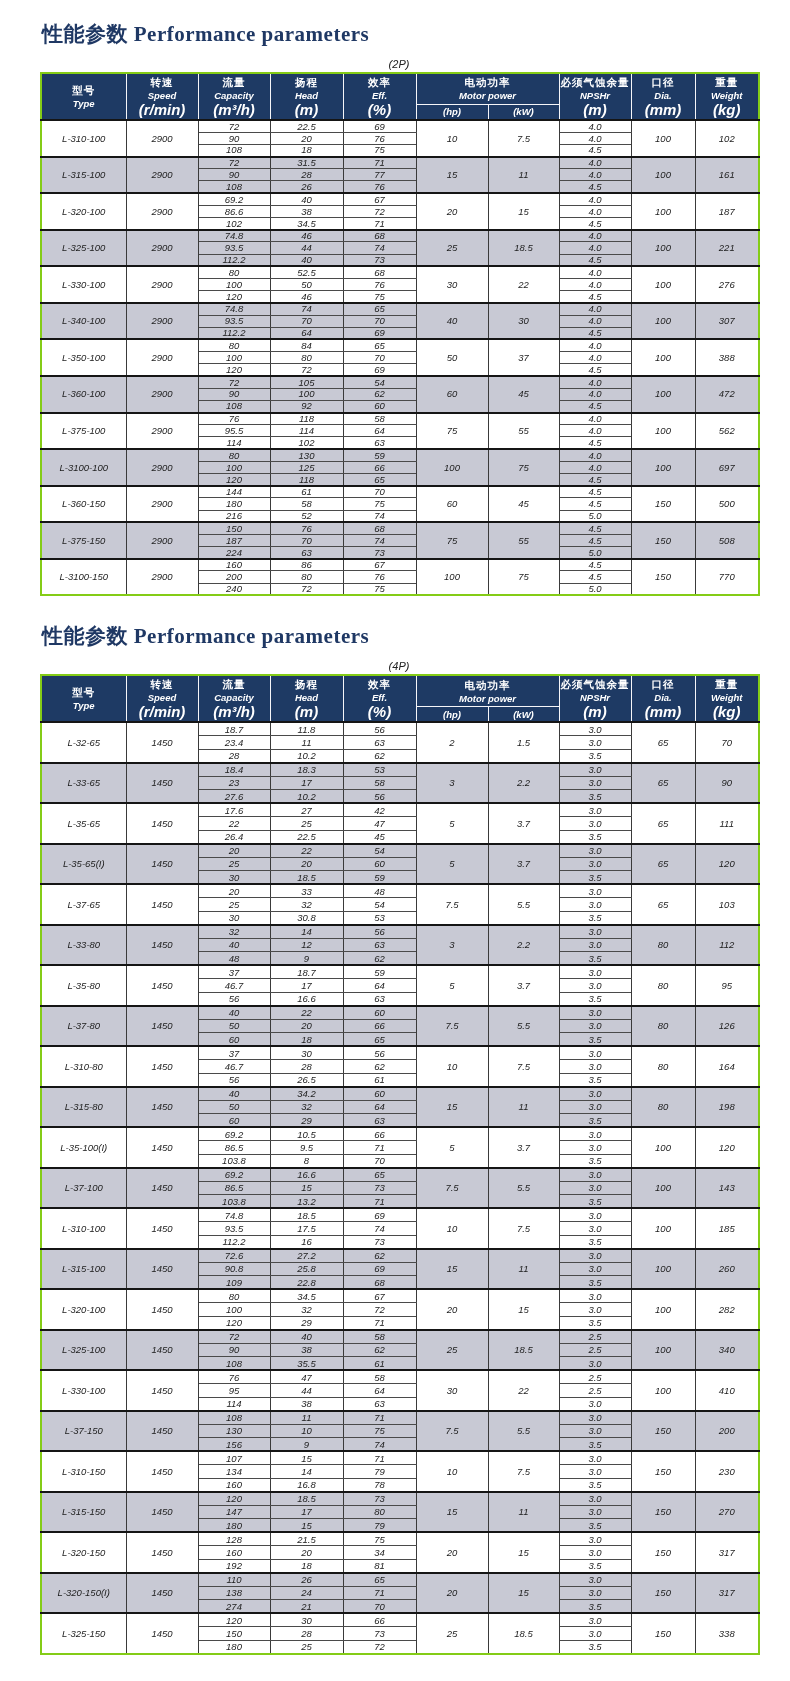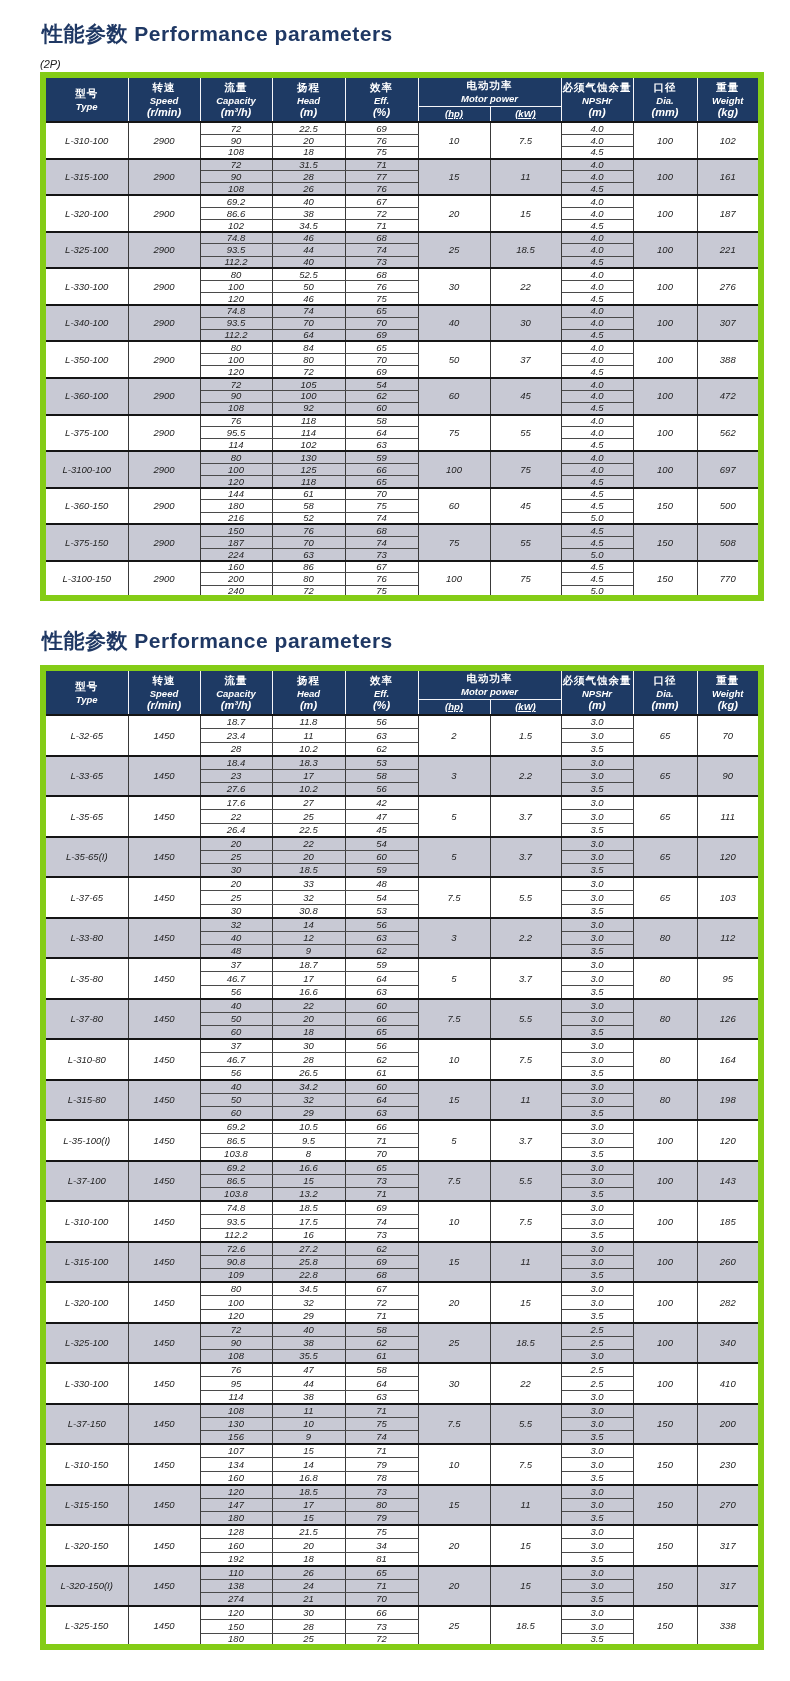--- a/index.html
+++ b/index.html
@@ -10,48 +10,49 @@
     color: #1a1a1a;
   }
   .page { padding: 16px 35px 20px 40px; }
   .section { margin-bottom: 26px; }
   .section-title {
     color: #1f3864;
     font-size: 21px;
     font-weight: bold;
     letter-spacing: 0.5px;
     margin: 4px 0 10px 2px;
+    font-family: Liberation Serif, serif;
   }
   .pole-label {
-    text-align: left;
+    text-align: center;
     font-size: 11px;
     font-style: italic;
     color: #222;
     width: 718px;
     margin-bottom: 2px;
   }
   table {
     border-collapse: collapse;
     table-layout: fixed;
     width: 718px;
-    border: 6px solid #84cc16;
+    border: 2px solid #84cc16;
   }
   thead th {
     background: #1e3a64;
     color: #ffffff;
     font-weight: bold;
     border: 1px solid #f5f5f8;
     vertical-align: middle;
     padding: 1px 0;
   }
   thead .zh { display: block; font-size: 10.5px; letter-spacing: 1px; }
   thead .en { display: block; font-size: 9.5px; font-style: italic; }
-  thead .unit { display: block; font-size: 11px; font-style: italic; text-align: center; }
+  thead .unit { display: block; font-size: 15px; font-style: italic; text-align: center; }
   thead tr.h1 th { height: 31px; }
-  thead tr.h2 th { height: 16px; font-size: 9.5px; font-style: italic; text-decoration: underline; }
+  thead tr.h2 th { height: 16px; font-size: 9.5px; font-style: italic; }
   tbody td {
     text-align: center;
     vertical-align: middle;
     font-size: 9.5px;
     font-style: italic;
     color: #1c1c1c;
     border-left: 1px solid #3a3a3a;
     border-right: 1px solid #3a3a3a;
     padding: 0;
     line-height: 1;
@@ -447,20 +448,21 @@
             <td class="sub">72</td>
             <td class="sub">75</td>
             <td class="sub">5.0</td>
           </tr>
         </tbody>
     </table>
   </div>
 
   <div class="section">
     <h1 class="section-title"><span>性能参数</span> <span>Performance parameters</span></h1>
+    <div class="pole-label">(4P)</div>
     <table class="t4p">
       <colgroup>
         <col style="width:85px">
           <col style="width:72px">
           <col style="width:72px">
           <col style="width:73px">
           <col style="width:73px">
         <col style="width:72px">
           <col style="width:71px">
           <col style="width:72px">

